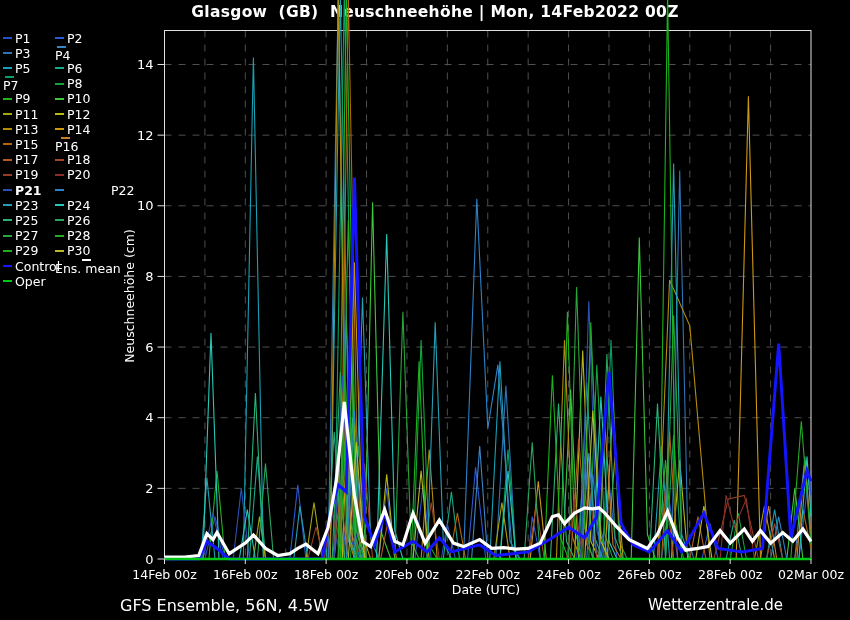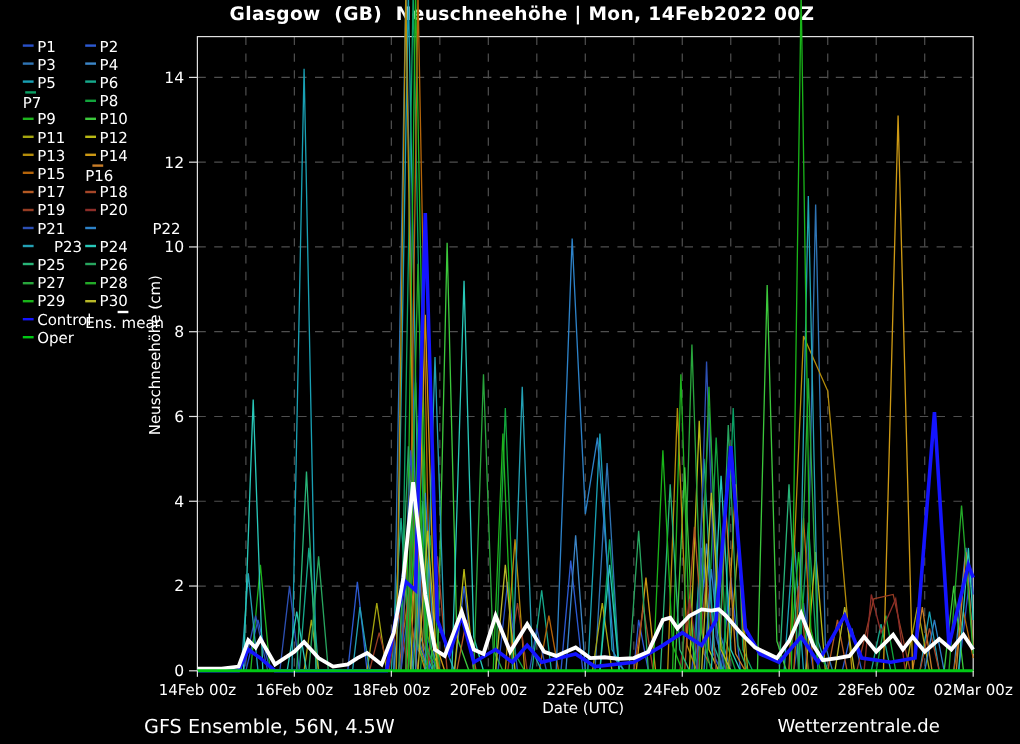--- a/index.html
+++ b/index.html
@@ -1,20 +1,20 @@
 <!DOCTYPE html>
 <html><head>
 <meta charset="utf-8">
 <style>
   html,body{margin:0;padding:0;background:#000;}
   #app{position:relative;width:850px;height:620px;background:#000;overflow:hidden;
        font-family:"DejaVu Sans","Liberation Sans",sans-serif;}
   #title{position:absolute;left:0;top:3px;width:870px;text-align:center;color:#fff;
          font-size:15.5px;font-weight:bold;white-space:pre;letter-spacing:0.3px;}
-  #legend{position:absolute;left:16px;top:0;width:160px;height:300px;}
+  #legend{position:absolute;left:0;top:0;width:160px;height:300px;}
   .lg-item{position:absolute;height:15px;display:flex;align-items:center;white-space:nowrap;}
   .lg-sw{display:inline-block;width:9px;height:2px;margin-right:3px;flex:none;}
   .lg-lb{color:#fff;font-size:12.5px;line-height:15px;}
   #ylabel{position:absolute;left:129px;top:296px;transform:translate(-50%,-50%) rotate(-90deg);
           color:#fff;font-size:12.5px;white-space:nowrap;}
   #xlabel{position:absolute;left:386px;top:582px;width:200px;text-align:center;color:#fff;font-size:12.5px;}
   #footer-left{position:absolute;left:120px;top:596px;color:#fff;font-size:16px;}
   #footer-right{position:absolute;left:648px;top:596px;color:#fff;font-size:15px;}
   svg{position:absolute;left:0;top:0;}
   svg text{font-family:"DejaVu Sans","Liberation Sans",sans-serif;}
@@ -30,21 +30,21 @@
         <span class="lg-lb">P1</span>
       </div>
       <div class="lg-item" style="left: 55px; top: 30.5px;">
         <span class="lg-sw" style="background: rgb(45, 90, 210);"></span>
         <span class="lg-lb">P2</span>
       </div>
       <div class="lg-item" style="left: 3px; top: 45.7px;">
         <span class="lg-sw" style="background: rgb(47, 116, 180);"></span>
         <span class="lg-lb">P3</span>
       </div>
-      <div class="lg-item" style="left: 55px; top: 45.7px;">
+      <div class="lg-item" style="left: 55px; top: 45.7px; flex-direction: column;">
         <span class="lg-sw" style="background: rgb(60, 134, 200);"></span>
         <span class="lg-lb">P4</span>
       </div>
       <div class="lg-item" style="left: 3px; top: 60.9px;">
         <span class="lg-sw" style="background: rgb(25, 160, 180);"></span>
         <span class="lg-lb">P5</span>
       </div>
       <div class="lg-item" style="left: 55px; top: 60.9px;">
         <span class="lg-sw" style="background: rgb(22, 169, 140);"></span>
         <span class="lg-lb">P6</span>
@@ -98,29 +98,29 @@
         <span class="lg-lb">P18</span>
       </div>
       <div class="lg-item" style="left: 3px; top: 167.3px;">
         <span class="lg-sw" style="background: rgb(150, 60, 35);"></span>
         <span class="lg-lb">P19</span>
       </div>
       <div class="lg-item" style="left: 55px; top: 167.3px;">
         <span class="lg-sw" style="background: rgb(140, 45, 40);"></span>
         <span class="lg-lb">P20</span>
       </div>
-      <div class="lg-item" style="left: 3px; top: 182.5px;">
+      <div class="lg-item" style="left: 3px; top: 182.5px; font-weight: bold;">
         <span class="lg-sw" style="background: rgb(45, 80, 180);"></span>
         <span class="lg-lb">P21</span>
       </div>
       <div class="lg-item" style="left: 55px; top: 182.5px; gap: 44px;">
         <span class="lg-sw" style="background: rgb(45, 130, 200);"></span>
         <span class="lg-lb">P22</span>
       </div>
-      <div class="lg-item" style="left: 3px; top: 197.7px; gap: 14px;">
+      <div class="lg-item" style="left: 3px; top: 197.7px;">
         <span class="lg-sw" style="background: rgb(35, 160, 180);"></span>
         <span class="lg-lb">P23</span>
       </div>
       <div class="lg-item" style="left: 55px; top: 197.7px;">
         <span class="lg-sw" style="background: rgb(40, 200, 185);"></span>
         <span class="lg-lb">P24</span>
       </div>
       <div class="lg-item" style="left: 3px; top: 212.9px;">
         <span class="lg-sw" style="background: rgb(40, 180, 120);"></span>
         <span class="lg-lb">P25</span>

